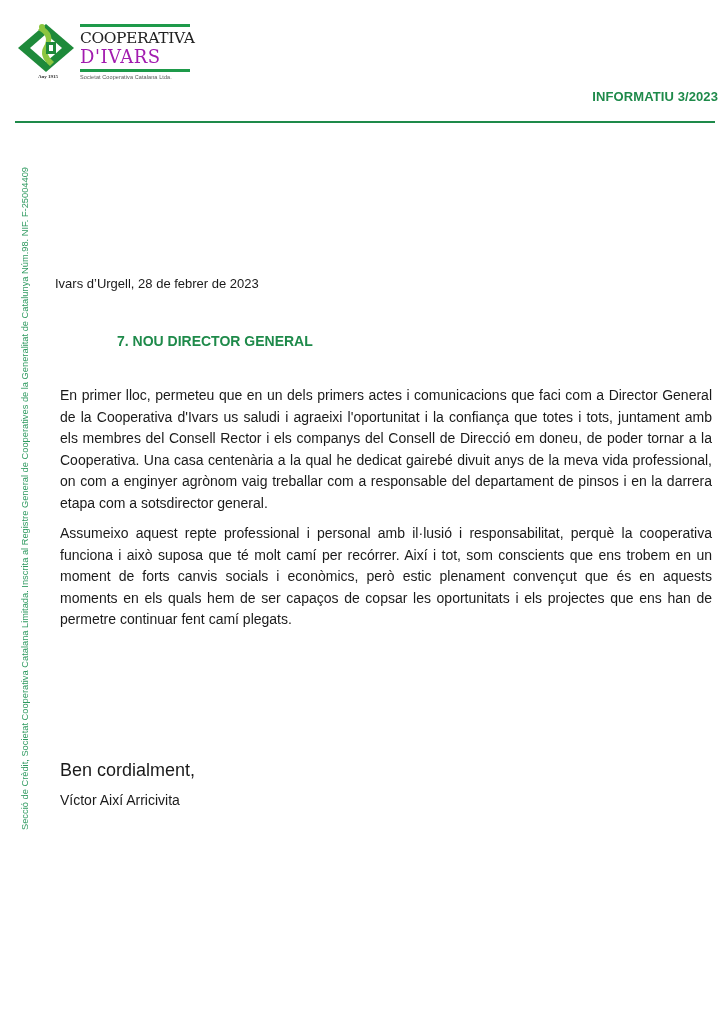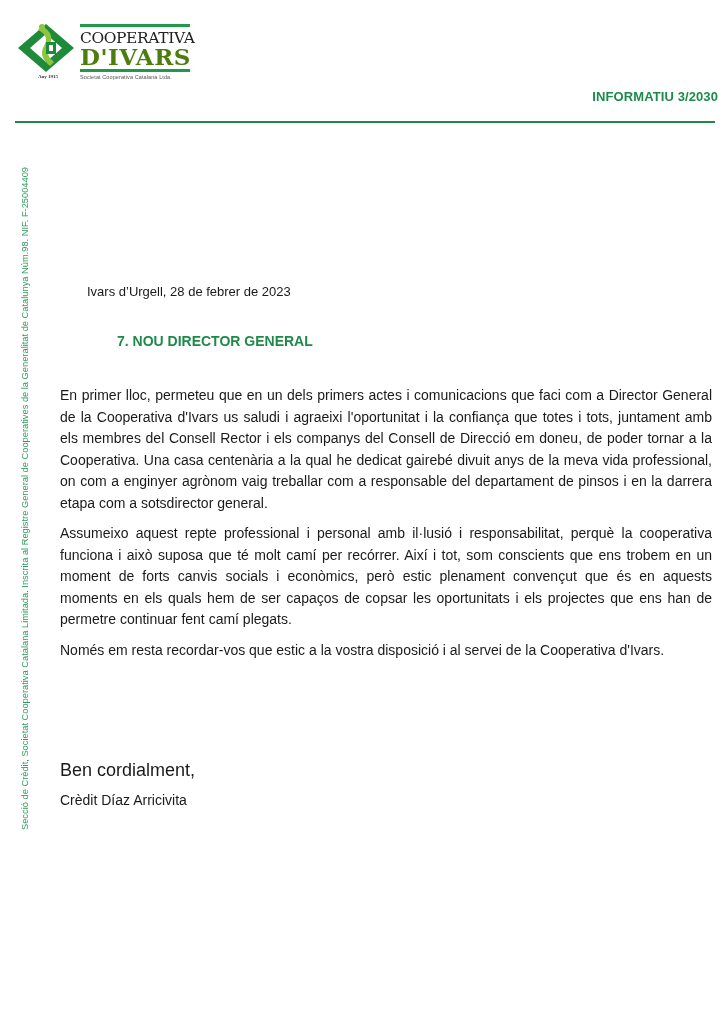--- a/index.html
+++ b/index.html
@@ -7,33 +7,33 @@
       font-family: "Liberation Sans", "DejaVu Sans", sans-serif; color: #1a1a1a; }
 
     .logo-mark { position: absolute; left: 16px; top: 22px; width: 60px; height: 62px; }
     .logo-year { position: absolute; left: 28px; top: 74px; width: 40px; text-align: center;
       font-family: "Liberation Serif", serif; font-size: 5px; font-weight: bold; color: #333; }
 
     .logo-word { position: absolute; left: 80px; top: 24px; width: 110px; }
     .logo-word .bar { height: 3px; background: #1e9a4a; }
     .logo-word .l1 { font-family: "DejaVu Serif", serif; font-size: 15.5px; letter-spacing: -0.4px;
       color: #222; line-height: 17px; margin-top: 3px; white-space: nowrap; }
-    .logo-word .l2 { font-family: "DejaVu Serif", serif; font-size: 23px; letter-spacing: 0.5px;
-      color: #4d7c0f; line-height: 19px; white-space: nowrap; font-weight: bold; }
+    .logo-word .l2 { font-family: "DejaVu Serif", serif; font-size: 18px; letter-spacing: 0.5px;
+      color: #a21caf; line-height: 19px; white-space: nowrap; font-weight: normal; }
     .logo-word .bar2 { height: 3px; background: #1e9a4a; margin-top: 3px; }
     .logo-word .sub { font-size: 5.5px; color: #555; margin-top: 2px; white-space: nowrap; letter-spacing: 0.1px; }
 
     .info-title { position: absolute; right: 6px; top: 89px; font-weight: bold; font-size: 13px;
       color: #1e8a4a; letter-spacing: 0.1px; }
     .rule { position: absolute; left: 15px; top: 121px; width: 700px; height: 2px; background: #1e8a4a; }
 
     .vertical-note { position: absolute; left: 20px; top: 830px; transform-origin: 0 0;
       transform: rotate(-90deg); white-space: nowrap; font-size: 9.3px; color: #2f9a60; width: 680px; }
 
-    .date { position: absolute; left: 55px; top: 284px; font-size: 13px; margin-left: 32px; }
+    .date { position: absolute; left: 55px; top: 276px; font-size: 13px; }
     .heading { position: absolute; left: 117px; top: 333px; font-size: 14px; font-weight: bold; color: #1e8a4a; }
 
     .content { position: absolute; left: 60px; top: 385px; width: 652px; font-size: 14px; line-height: 21.5px; }
     .content p { margin: 0 0 9px 0; text-align: justify; }
     .content .greeting { margin-bottom: 10px; }
     .closing { position: absolute; left: 60px; top: 760px; font-size: 18px; }
     .signature { position: absolute; left: 60px; top: 792px; font-size: 14px; }
   </style>
 </head>
 <body>
@@ -51,28 +51,27 @@
 <div class="logo-year">Any 1915</div>
 
 <div class="logo-word">
   <div class="bar"></div>
   <div class="l1">COOPERATIVA</div>
   <div class="l2">D'IVARS</div>
   <div class="bar2"></div>
   <div class="sub">Societat Cooperativa Catalana Ltda.</div>
 </div>
 
-<div class="info-title">INFORMATIU 3/2030</div>
+<div class="info-title">INFORMATIU 3/2023</div>
 <div class="rule"></div>
 
 <div class="vertical-note">Secció de Crèdit, Societat Cooperativa Catalana Limitada. Inscrita al Registre General de Cooperatives de la Generalitat de Catalunya Núm.98. NIF. F-25004409</div>
 
 <div class="date">Ivars d’Urgell, 28 de febrer de 2023</div>
 <div class="heading">7.  NOU DIRECTOR GENERAL</div>
 
 <div class="content">
   <p>En primer lloc, permeteu que en un dels primers actes i comunicacions que faci com a Director General de la Cooperativa d'Ivars us saludi i agraeixi l'oportunitat i la confiança que totes i tots, juntament amb els membres del Consell Rector i els companys del Consell de Direcció em doneu, de poder tornar a la Cooperativa. Una casa centenària a la qual he dedicat gairebé divuit anys de la meva vida professional, on com a enginyer agrònom vaig treballar com a responsable del departament de pinsos i en la darrera etapa com a sotsdirector general.</p>
   <p>Assumeixo aquest repte professional i personal amb il·lusió i responsabilitat, perquè la cooperativa funciona i això suposa que té molt camí per recórrer. Així i tot, som conscients que ens trobem en un moment de forts canvis socials i econòmics, però estic plenament convençut que és en aquests moments en els quals hem de ser capaços de copsar les oportunitats i els projectes que ens han de permetre continuar fent camí plegats.</p>
-  <p>Només em resta recordar-vos que estic a la vostra disposició i al servei de la Cooperativa d'Ivars.</p>
 </div>
 
 <div class="closing">Ben cordialment,</div>
-<div class="signature">Crèdit Díaz Arricivita</div>
+<div class="signature">Víctor Així Arricivita</div>
 
 </body></html>

